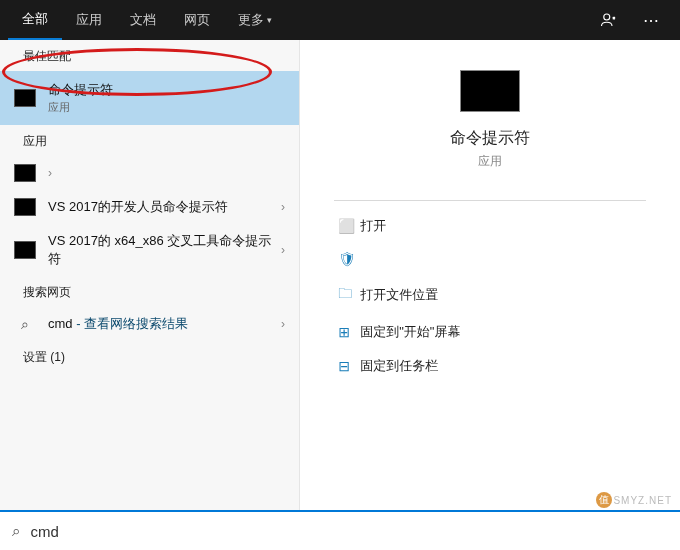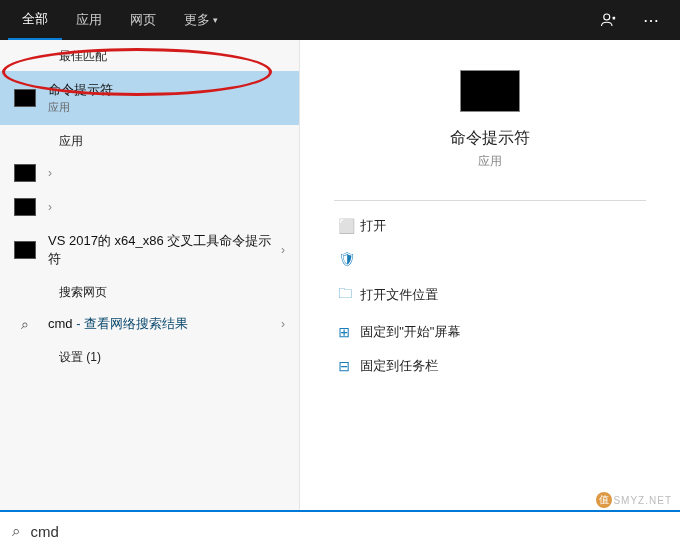--- a/index.html
+++ b/index.html
@@ -6,21 +6,21 @@
 body { width: 680px; height: 550px; background: #fff; overflow: hidden; position: relative; }
 .tabbar { height: 40px; background: #1a1a1a; display: flex; align-items: center; padding: 0 8px; color: #ccc; font-size: 13px; }
 .tab { padding: 0 14px; height: 40px; display: flex; align-items: center; cursor: pointer; }
 .tab.active { color: #fff; border-bottom: 2px solid #0a7dd6; text-align: center; }
 .tab .chev { font-size: 9px; margin-left: 3px; }
 .tabbar-spacer { flex: 1; }
 .tabbar-icon { width: 42px; height: 40px; display: flex; align-items: center; justify-content: center; color: #fff; cursor: pointer; font-size: 16px; }
 .main { display: flex; height: 470px; }
 .left { width: 300px; border-right: 1px solid #e5e5e5; overflow-y: auto; background: #f7f7f7; }
 .right { flex: 1; background: #fff; display: flex; flex-direction: column; align-items: center; padding-top: 30px; }
-.section-hdr { font-size: 12px; padding: 8px 23px 6px; color: #222; font-weight: 400; background: #f7f7f7; margin-left: 36px; }
+.section-hdr { font-size: 12px; padding: 8px 23px 6px; color: #222; font-weight: 400; background: #f7f7f7; }
 .result { display: flex; align-items: center; padding: 8px 14px; cursor: pointer; position: relative; background: #f7f7f7; }
 .result.selected { background: #b3d7ef; }
 .result.best { padding: 10px 14px; }
 .result .icon { width: 22px; height: 18px; background: #000; margin-right: 12px; flex-shrink: 0; border: 1px solid #555; }
 .result .search-icon { width: 22px; margin-right: 12px; display: flex; justify-content: center; font-size: 14px; color: #555; }
 .result .labels { flex: 1; }
 .result .title { font-size: 13px; color: #111; }
 .result .sub { font-size: 11px; color: #666; margin-top: 1px; }
 .result .chev-r { color: #888; font-size: 12px; }
 .ellipse { position: absolute; left: 2px; top: 48px; width: 270px; height: 48px; border: 3px solid #d41b1b; border-radius: 50%; pointer-events: none; z-index: 5; }
@@ -36,20 +36,21 @@
 .searchbar input { border: none; outline: none; font-size: 15px; flex: 1; color: #333; }
 .watermark { position: absolute; right: 8px; bottom: 44px; font-size: 10px; color: #bbb; letter-spacing: 1px; }
 .wm-badge { position: absolute; right: 68px; bottom: 42px; width: 16px; height: 16px; border-radius: 50%; background: #d94; display:flex; align-items:center; justify-content:center; font-size:10px; color:#fff;}
 </style>
 </head>
 <body>
 
 <div class="tabbar">
   <div class="tab active">全部</div>
   <div class="tab">应用</div>
+  <div class="tab">文档</div>
   <div class="tab">网页</div>
   <div class="tab">
       <span>更多</span>
       <span class="chev">▾</span>
     </div>
   <div class="tabbar-spacer"></div>
   <div class="tabbar-icon">
     <svg width="18" height="18" viewBox="0 0 24 24" fill="none" stroke="#fff" stroke-width="1.5">
         <circle cx="9" cy="8" r="4"></circle>
         <path d="M2 20c0-3 3-5 7-5s7 2 7 5"></path>
@@ -70,20 +71,23 @@
       </div>
     </div>
 
     <div class="section-hdr">应用</div>
     <div class="result">
       <div class="icon"></div>
       <div class="chev-r">›</div>
     </div>
     <div class="result">
       <div class="icon"></div>
+      <div class="labels">
+          <div class="title">VS 2017的开发人员命令提示符</div>
+        </div>
       <div class="chev-r">›</div>
     </div>
     <div class="result">
       <div class="icon"></div>
       <div class="labels">
           <div class="title">VS 2017的 x64_x86 交叉工具命令提示符</div>
         </div>
       <div class="chev-r">›</div>
     </div>
 

